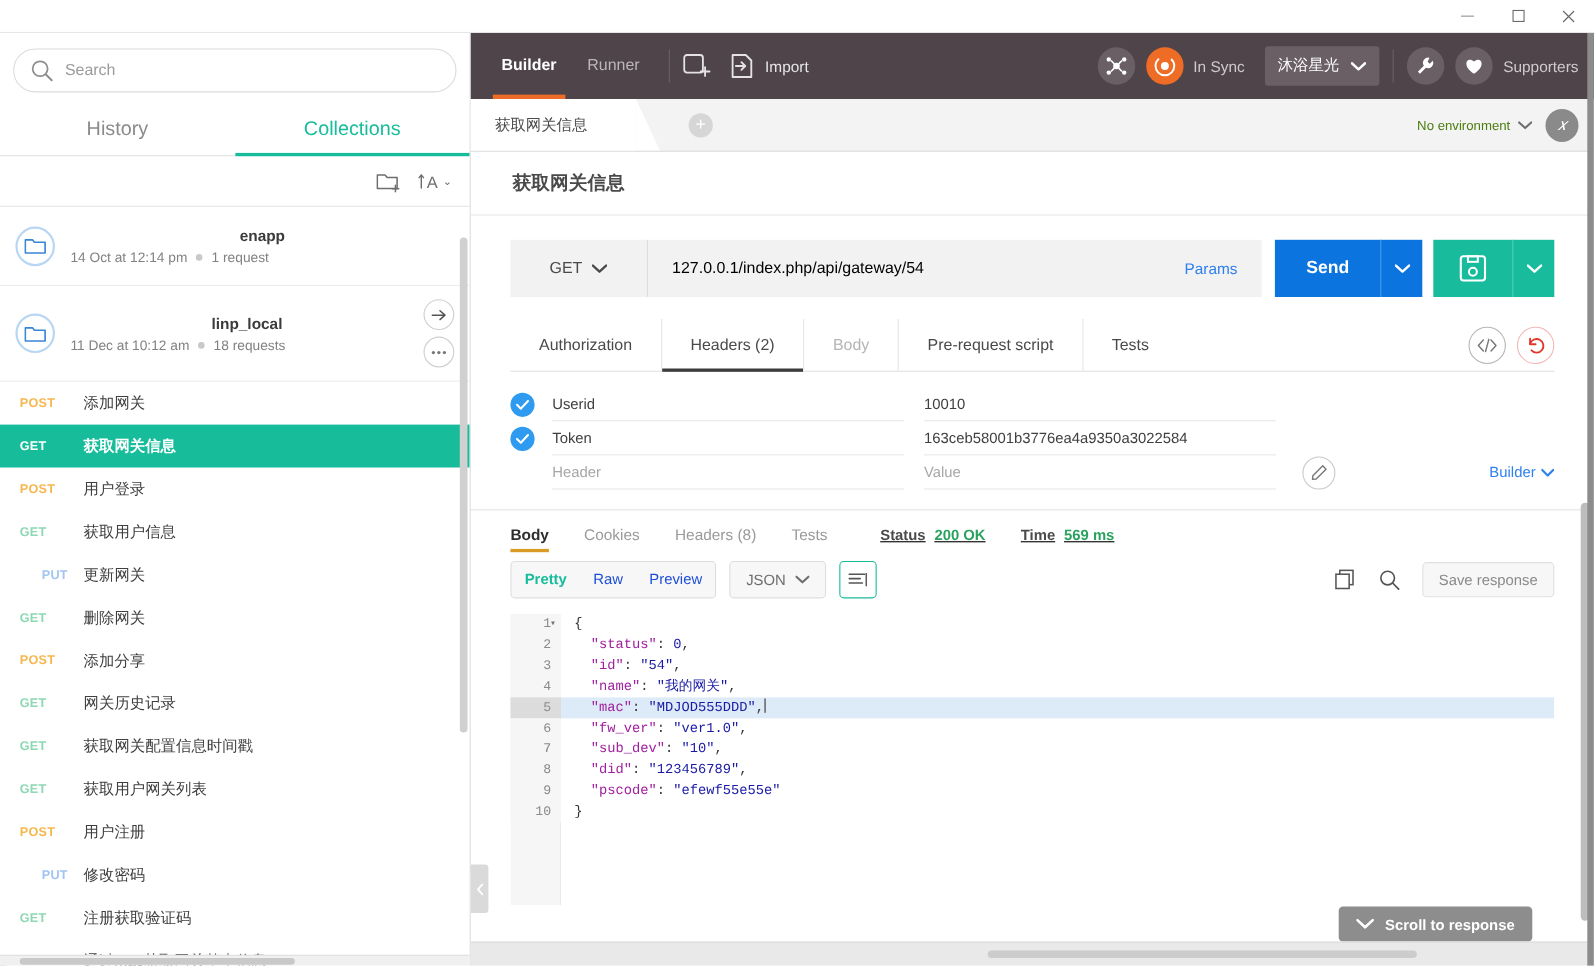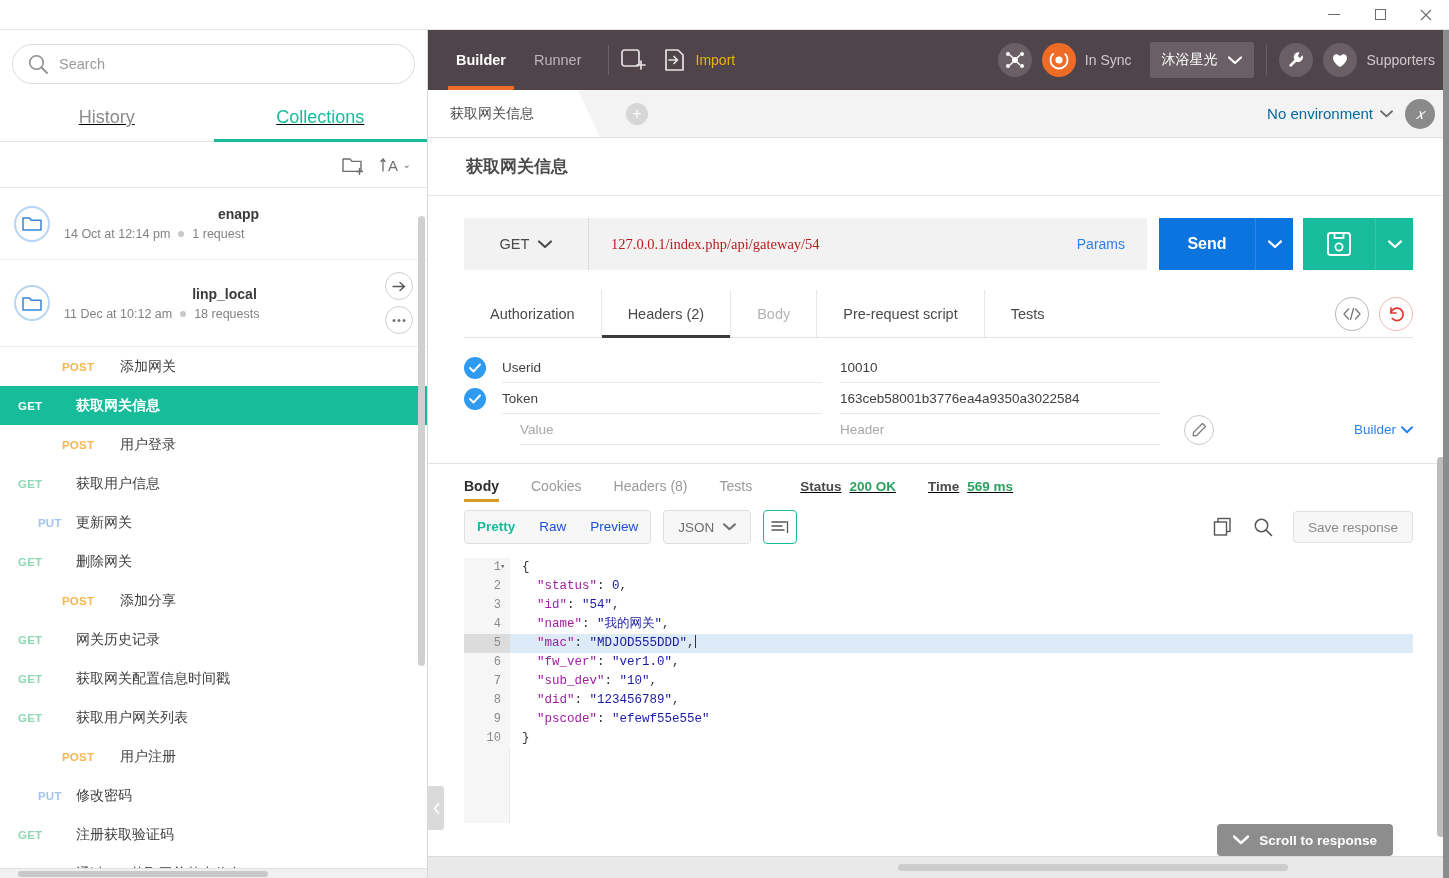--- a/index.html
+++ b/index.html
@@ -37,21 +37,21 @@
     height:40px; border:1px solid #dcdcdc; border-radius:20px;
     display:flex; align-items:center; padding:0 14px; background:#fff;
   }
   .search-box .ico { margin-right:10px; display:flex; }
   .search-box input {
     border:0; outline:0; font-size:14.5px; color:#5c5c5c;
     font-family:"Liberation Sans",sans-serif; flex:1; background:transparent;
   }
   .search-box input::placeholder { color:#9b9b9b; }
 
-  .tabs-hc { display:flex; border-bottom:1px solid #e2e2e2; height:48px;text-decoration:underline; }
+  .tabs-hc { display:flex; border-bottom:1px solid #e2e2e2; height:48px; }
   .tabs-hc > div {
     flex:1; display:flex; align-items:center; justify-content:center;
     font-size:18px; color:#8b8b8b; position:relative; cursor:pointer;
   }
   .tabs-hc > div.active { color:#17bc9b; }
   .tabs-hc > div.active:after {
     content:""; position:absolute; left:0; right:0; bottom:-1px; height:3px; background:#17bc9b;
   }
 
   .list-toolbar {
@@ -85,21 +85,21 @@
     display:flex; align-items:center; height:39px; padding-left:18px; cursor:pointer;
   }
   .req-row .verb {
     width:58px; flex:0 0 58px; font-size:11.5px; font-weight:bold; letter-spacing:.2px;
   }
   .req-row .rname { font-size:14px; color:#3f3f3f; }
   .req-row.selected { background:#17bc9b; }
   .req-row.selected .verb { color:#ffffff; }
   .req-row.selected .rname { color:#ffffff; font-weight:bold; }
   .verb-get { color:#8ed8b4; }
-  .verb-post { color:#f5b74f;margin-left:44px; }
+  .verb-post { color:#f5b74f; }
   .verb-put { color:#a2c4f0;padding-left:20px; }
 
   .side-scroll {
     position:absolute; right:2px; top:186px; width:7px; height:450px;
     background:#d0d0d0; border-radius:4px;
   }
   .side-bottom-bar {
     position:absolute; bottom:0; left:0; width:428px; height:10px; background:#f0f0f0;
     border-top:1px solid #e0e0e0;
   }
@@ -116,21 +116,21 @@
   .topbar .mode {
     font-size:14.5px; padding:0 14px; height:60px; display:flex; align-items:center;
     position:relative; cursor:pointer; color:#bdb5b9;
   }
   .topbar .mode.active { color:#ffffff; font-weight:bold; }
   .topbar .mode.active:after {
     content:""; position:absolute; left:6px; right:6px; bottom:0; height:4px; background:#ef6c26;
   }
   .vsep { width:1px; height:30px; background:#6a6065; margin:0 12px; }
   .topbar .act { display:flex; align-items:center; gap:9px; cursor:pointer; }
-  .topbar .act span.lbl { font-size:14px; color:#eab308; }
+  .topbar .act span.lbl { font-size:14px; color:#e5e5e5; }
   .grow { flex:1; }
   .round-ic {
     width:34px; height:34px; border-radius:50%; background:#6a5f65;
     display:flex; align-items:center; justify-content:center; cursor:pointer;
   }
   .round-ic.orange { background:#ef6c26; }
   .sync-lbl { font-size:14px; color:#cfc9cc; margin-left:9px; margin-right:18px; }
   .user-chip {
     background:#6a5f65; border-radius:3px; height:36px; display:flex; align-items:center;
     padding:0 12px; gap:10px; color:#fff; font-size:14px; cursor:pointer;
@@ -152,42 +152,42 @@
     border-bottom:0;
   }
   .tab-plus {
     width:22px; height:22px; border-radius:50%; background:#d6d6d6; color:#fff;
     display:flex; align-items:center; justify-content:center; font-size:16px;
     margin-left:48px; align-self:center; cursor:pointer; line-height:1;
   }
   .env-area {
     margin-left:auto; display:flex; align-items:center; gap:12px; padding-right:14px; align-self:center;
   }
-  .env-sel { display:flex; align-items:center; gap:7px; font-size:15px; color:#0369a1; cursor:pointer; }
+  .env-sel { display:flex; align-items:center; gap:7px; font-size:12px; color:#4d7c0f; cursor:pointer; }
   .env-eye {
     width:30px; height:30px; border-radius:50%; background:#8a8a8a; color:#fff;
     display:flex; align-items:center; justify-content:center; font-size:15px; font-style:italic; cursor:pointer;
   }
 
   .req-title {
     height:58px; display:flex; align-items:center; padding-left:38px;
     font-size:17px; font-weight:bold; color:#4a4a4a; border-bottom:1px solid #e8e8e8;
   }
 
   .url-wrap { padding:22px 36px 0 36px; display:flex; align-items:stretch; gap:0; }
   .url-bar {
     flex:1; height:52px; background:#f2f2f2; display:flex; align-items:center;
   }
   .method-sel {
     width:125px; height:52px; display:flex; align-items:center; justify-content:center; gap:9px;
     font-size:14.5px; color:#4a4a4a; border-right:1px solid #dcdcdc; cursor:pointer;
   }
   .url-input {
-    flex:1; border:0; background:transparent; outline:0; font-size:14.5px; color:#b91c1c;
-    padding-left:22px; font-family:Liberation Serif, serif;
+    flex:1; border:0; background:transparent; outline:0; font-size:14.5px; color:#000000;
+    padding-left:22px; font-family:Liberation Sans, sans-serif;
   }
   .params-btn {
     padding:0 22px; height:52px; display:flex; align-items:center; color:#2f80ed; font-size:14px; cursor:pointer;
   }
   .send-grp { display:flex; margin-left:12px; }
   .send-btn {
     background:#0b74de; color:#fff; font-size:16px; font-weight:bold;
     width:96px; height:52px; display:flex; align-items:center; justify-content:center; cursor:pointer;
   }
   .send-caret {
@@ -665,22 +665,22 @@
         <span class="chk">
           <svg width="12" height="10" viewBox="0 0 12 10">
               <path d="M1 5 L4.5 8.5 L11 1.5" stroke="#fff" stroke-width="1.9" fill="none" stroke-linecap="round" stroke-linejoin="round"></path>
             </svg>
         </span>
         <span class="cell k">Token</span>
         <span class="cell v">163ceb58001b3776ea4a9350a3022584</span>
       </div>
       <div class="hdr-row">
         <span class="chk empty"></span>
+        <span class="cell k ph">Header</span>
         <span class="cell v ph">Value</span>
-        <span class="cell k ph">Header</span>
         <span class="hdr-extra">
           <span class="pencil">
             <svg width="15" height="15" viewBox="0 0 15 15">
               <path d="M10.5 1.5 L13.5 4.5 L4.5 13.5 L1.2 13.8 L1.5 10.5 Z" stroke="#7a7a7a" stroke-width="1.3" fill="none" stroke-linejoin="round"></path>
             </svg>
           </span>
           <span class="presets">
             <span>Builder</span>
             <span>
               <svg width="12" height="8" viewBox="0 0 12 8">

